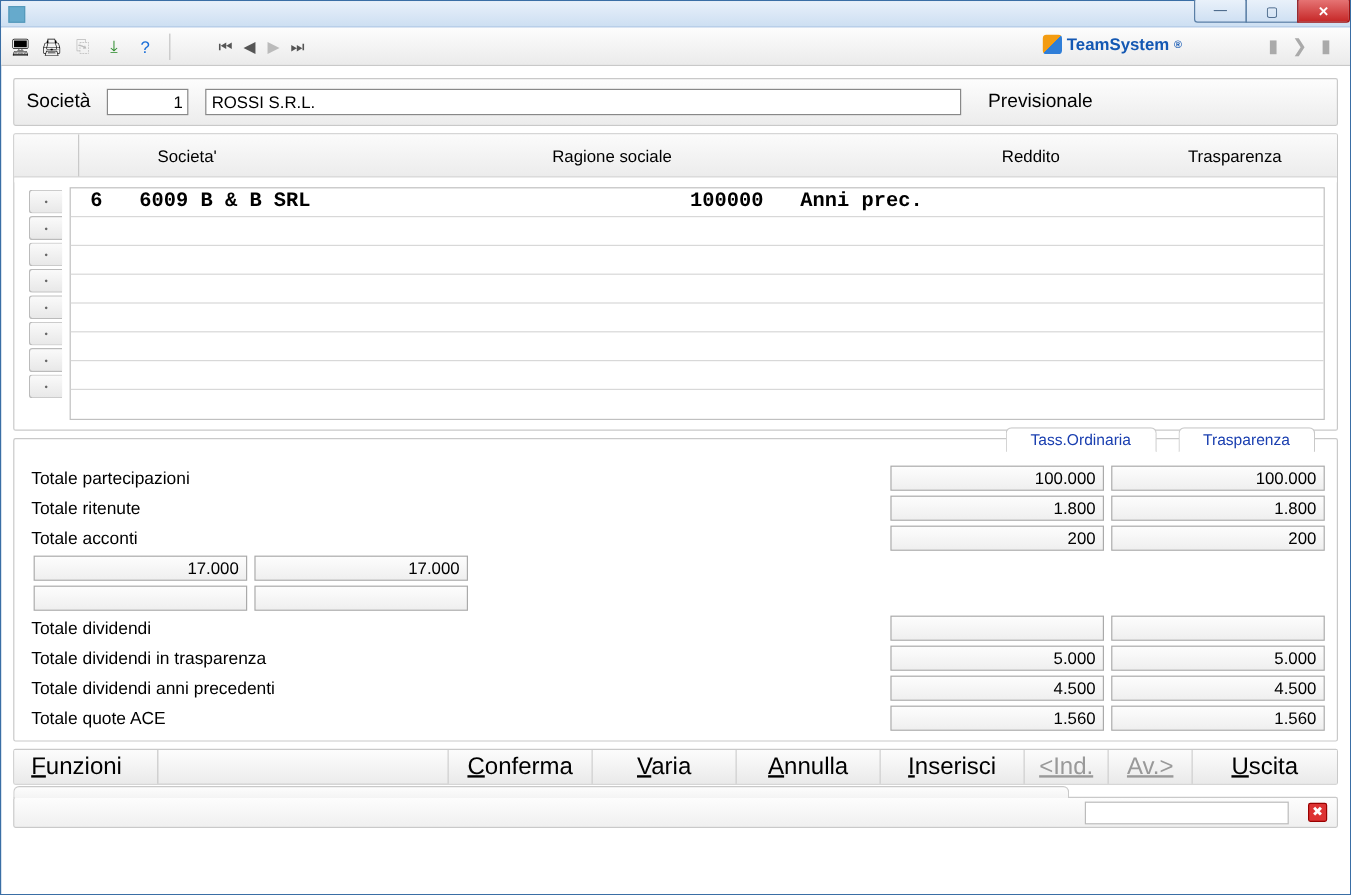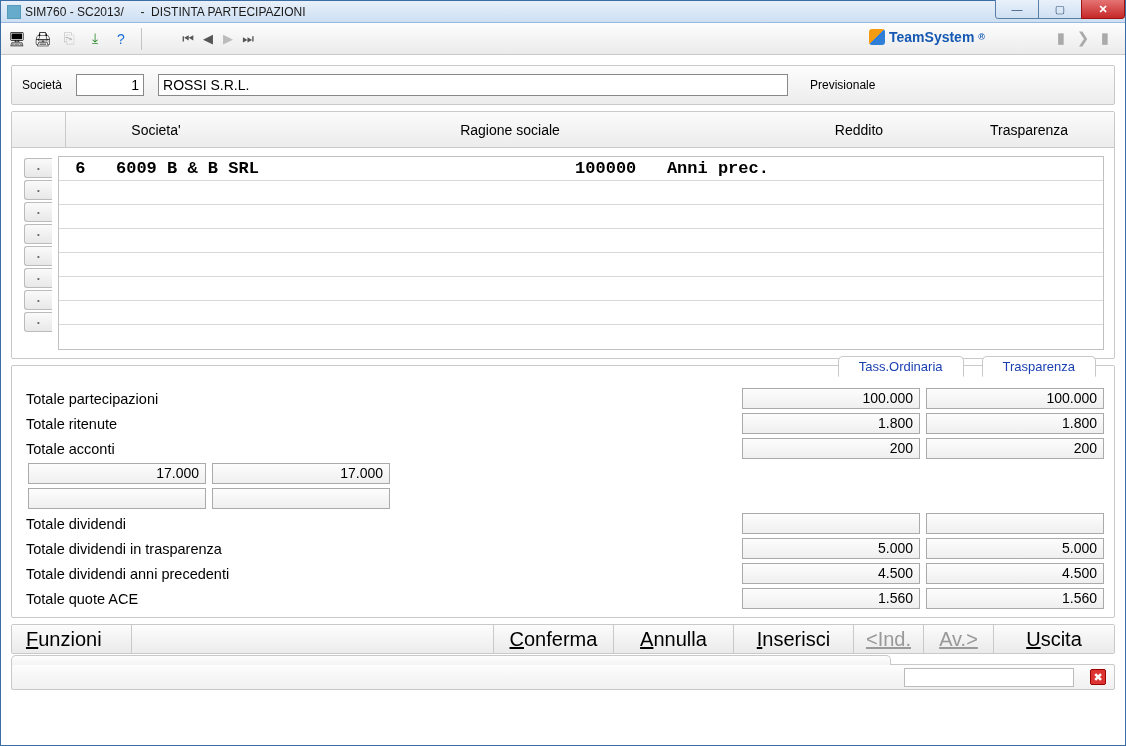--- a/index.html
+++ b/index.html
@@ -116,21 +116,21 @@
     background:#fff;
   }
   .panel.header-panel {
     height: 40px;
     border-radius: 2px;
     display:flex; align-items:center;
     padding: 0 10px;
     gap: 14px;
     background: linear-gradient(#fdfdfd,#ececec);
   }
-  .lbl { font-size:12px; }
+  .lbl { font-size:16px; }
   .txt {
     border: 1px solid #888;
     background:#fff;
     height: 22px;
     padding: 1px 4px;
     font-size:14px;
   }
   .txt.code { width: 68px; text-align:right; }
   .txt.name { flex:1; max-width: 630px; }
   .prev-lbl { margin-left:8px; }
@@ -286,21 +286,20 @@
     text-align:center; border-radius:2px;
   }
 </style>
 </head>
 <body>
 
 <div class="window">
 
   <div class="titlebar">
     <div class="app-icon"></div>
-    <span class="title-text">SIM760 - SC2013/     -  DISTINTA PARTECIPAZIONI</span>
     <div class="win-btns">
       <div class="win-btn win-min">—</div>
       <div class="win-btn win-max">▢</div>
       <div class="win-btn win-close">✕</div>
     </div>
   </div>
 
   <div class="toolbar">
     <div class="tbtn">🖥</div>
     <div class="tbtn">🖨</div>
@@ -420,20 +419,23 @@
 
     <div class="footer-btns">
       <div class="fbtn func">
           <span><u>F</u><span>unzioni</span></span>
         </div>
       <div class="fbtn spacer"></div>
       <div class="fbtn wide">
           <span><u>C</u>onferma</span>
         </div>
       <div class="fbtn wide">
+          <span><u>V</u>aria</span>
+        </div>
+      <div class="fbtn wide">
           <span><u>A</u>nnulla</span>
         </div>
       <div class="fbtn wide">
           <span><u>I</u>nserisci</span>
         </div>
       <div class="fbtn small disabled">
           <span>&lt;Ind.</span>
         </div>
       <div class="fbtn small disabled">
           <span>Av.&gt;</span>

